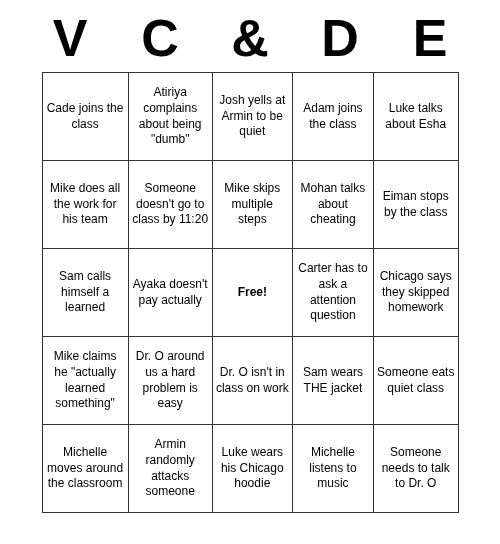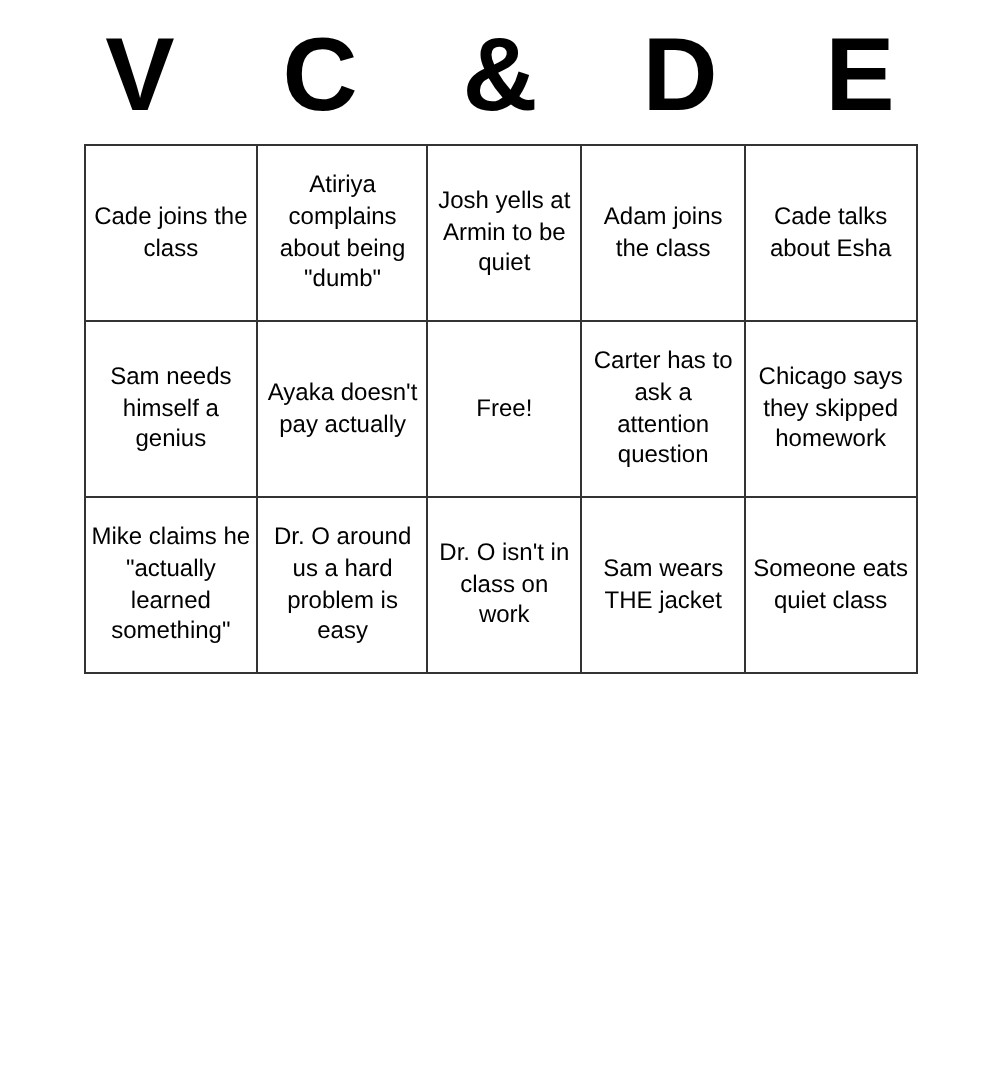--- a/index.html
+++ b/index.html
@@ -39,51 +39,65 @@
       width: 98px;
       height: 88px;
       text-align: center;
       vertical-align: middle;
       font-size: 12px;
       line-height: 1.3;
       padding: 3px;
     }
     .free-cell {
       font-size: 22px;
-      font-weight: normal;
+      font-weight: bold;
     }
   </style>
 </head>
 <body>
 
 <div class="bingo-header">
   <span>V</span>
   <span>C</span>
   <span>&amp;</span>
   <span>D</span>
   <span>E</span>
 </div>
 
 <table class="bingo-grid">
   <tbody id="grid-body">
   <tr>
         <td>Cade joins the class</td>
         <td>Atiriya complains about being "dumb"</td>
         <td>Josh yells at Armin to be quiet</td>
         <td>Adam joins the class</td>
-        <td>Cade talks about Esha</td>
+        <td>Luke talks about Esha</td>
       </tr>
       <tr>
-        <td>Sam needs himself a genius</td>
+        <td>Mike does all the work for his team</td>
+        <td>Someone doesn't go to class by 11:20</td>
+        <td>Mike skips multiple steps</td>
+        <td>Mohan talks about cheating</td>
+        <td>Eiman stops by the class</td>
+      </tr>
+      <tr>
+        <td>Sam calls himself a learned</td>
         <td>Ayaka doesn't pay actually</td>
         <td class="free-cell">Free!</td>
         <td>Carter has to ask a attention question</td>
         <td>Chicago says they skipped homework</td>
       </tr>
       <tr>
         <td>Mike claims he "actually learned something"</td>
         <td>Dr. O around us a hard problem is easy</td>
         <td>Dr. O isn't in class on work</td>
         <td>Sam wears THE jacket</td>
         <td>Someone eats quiet class</td>
       </tr>
+      <tr>
+        <td>Michelle moves around the classroom</td>
+        <td>Armin randomly attacks someone</td>
+        <td>Luke wears his Chicago hoodie</td>
+        <td>Michelle listens to music</td>
+        <td>Someone needs to talk to Dr. O</td>
+      </tr>
     </tbody>
 </table>
 
 </body></html>

